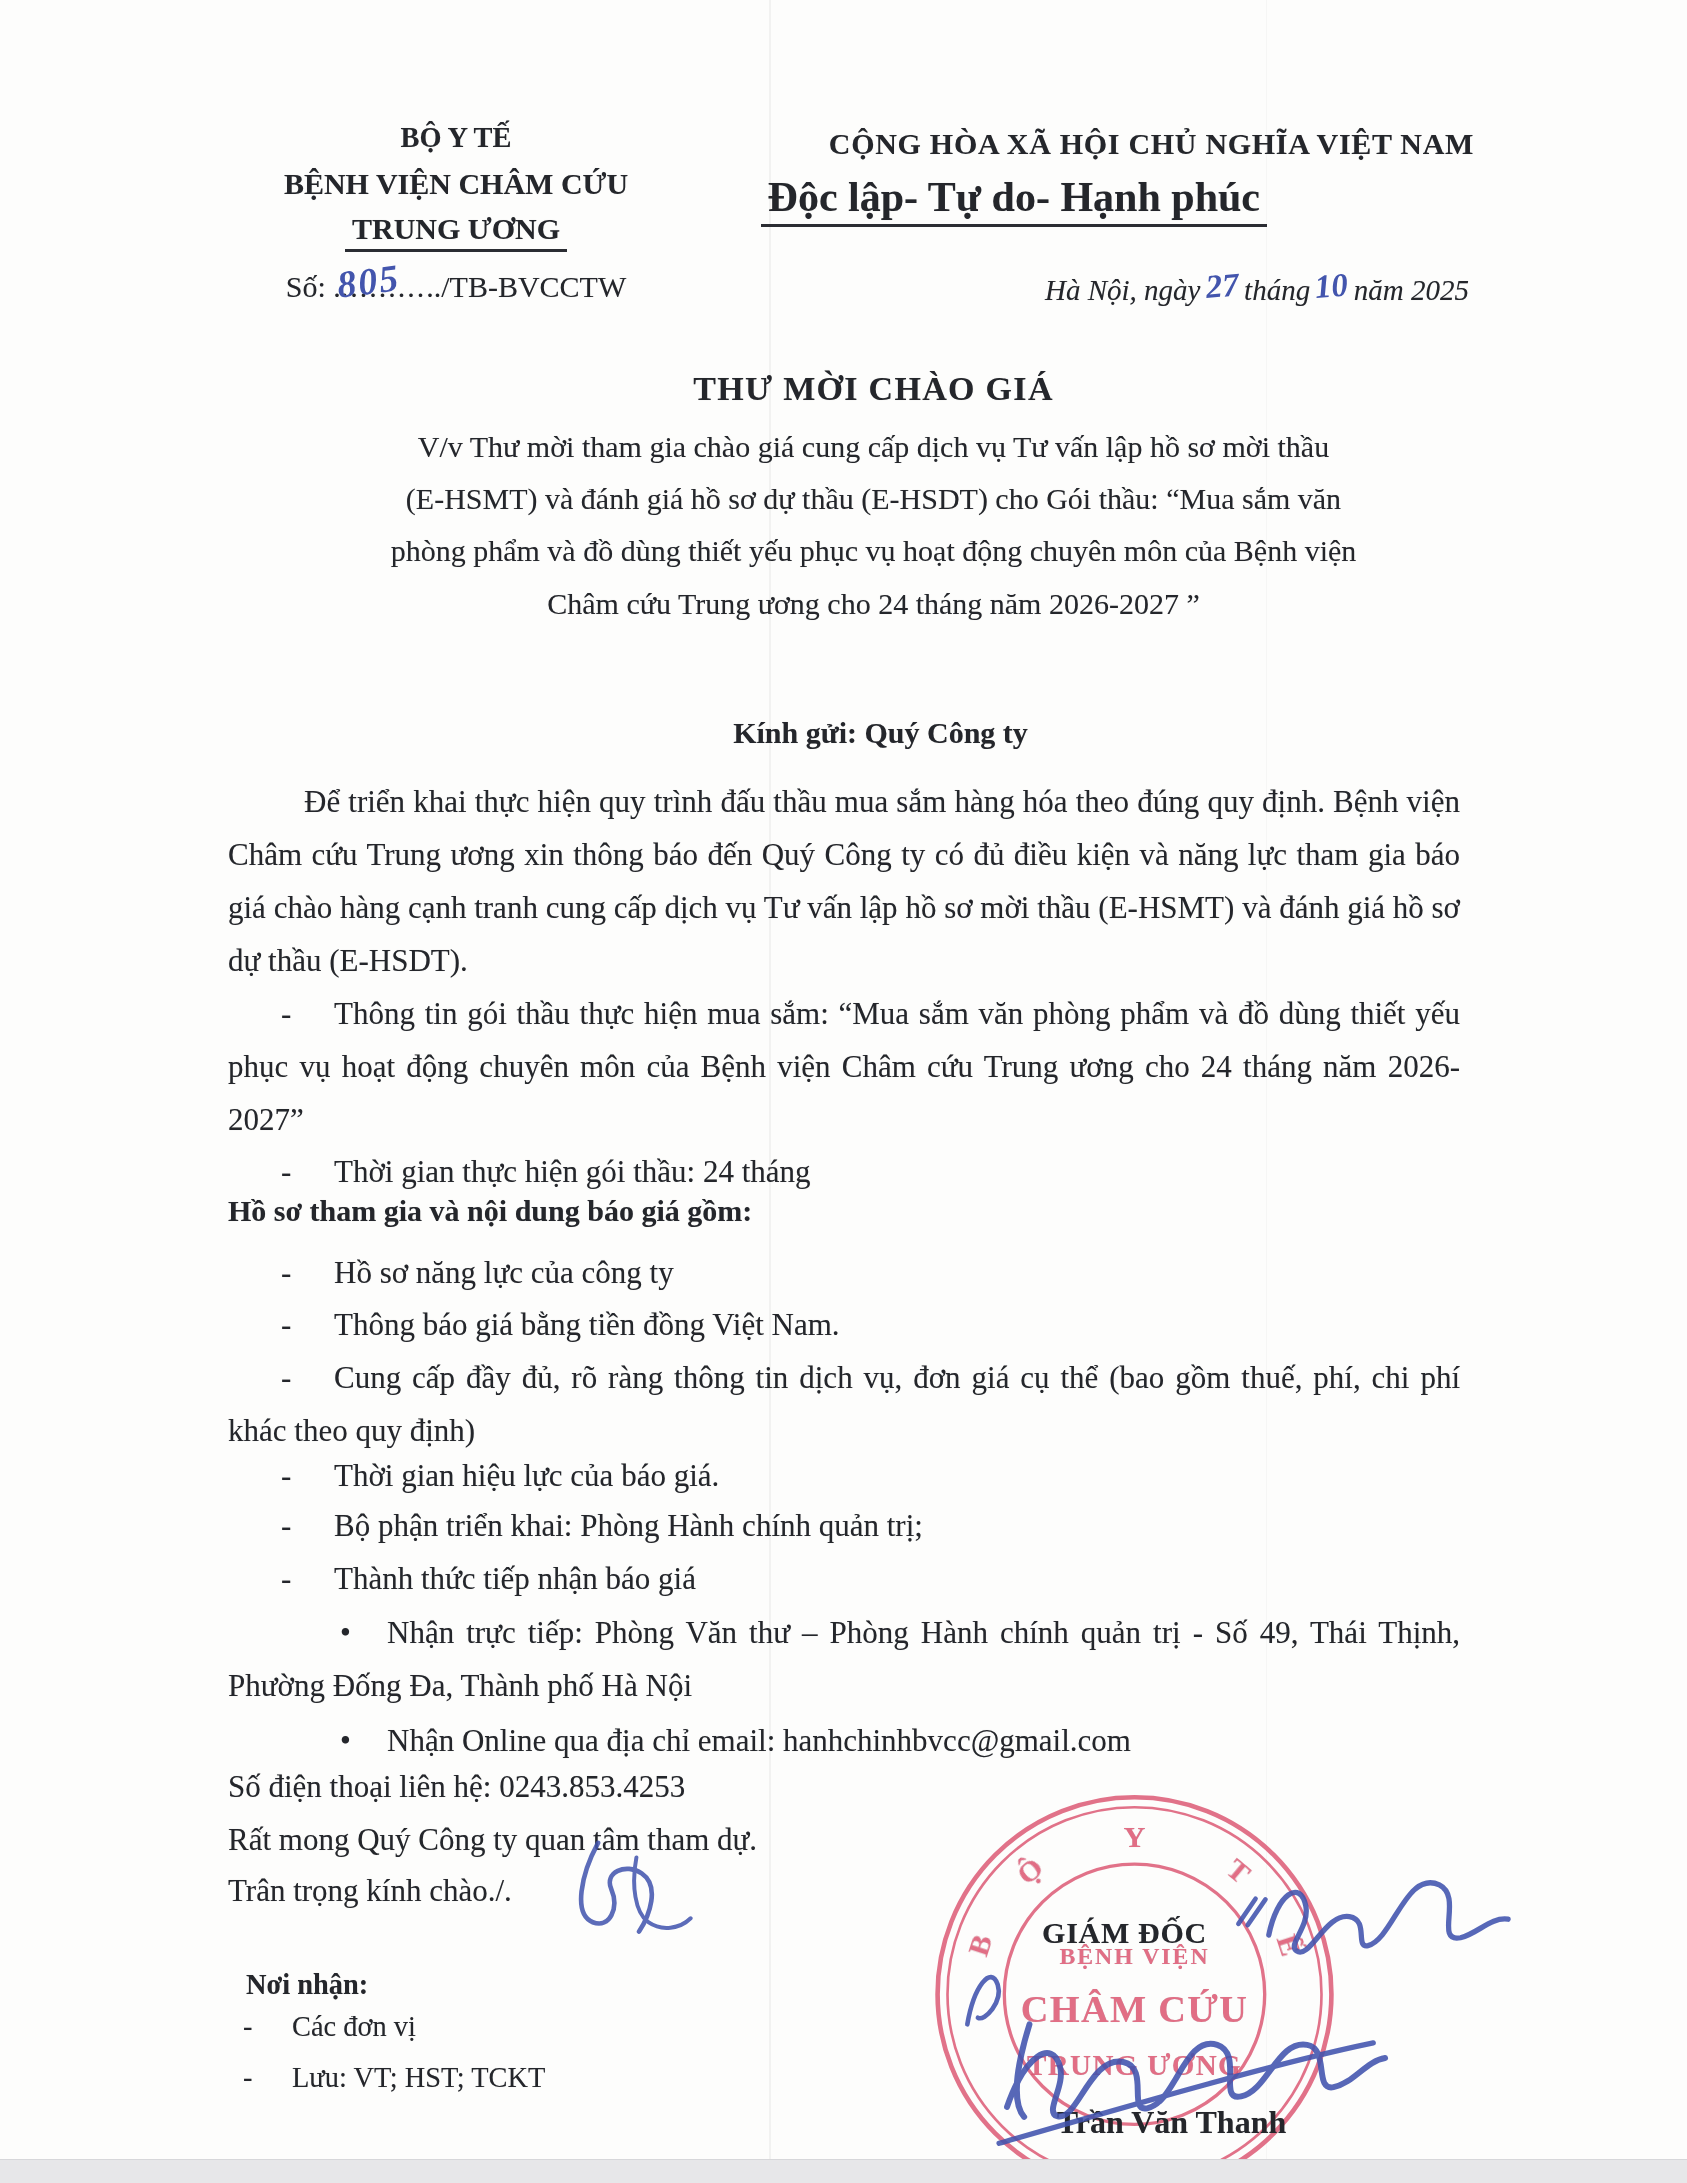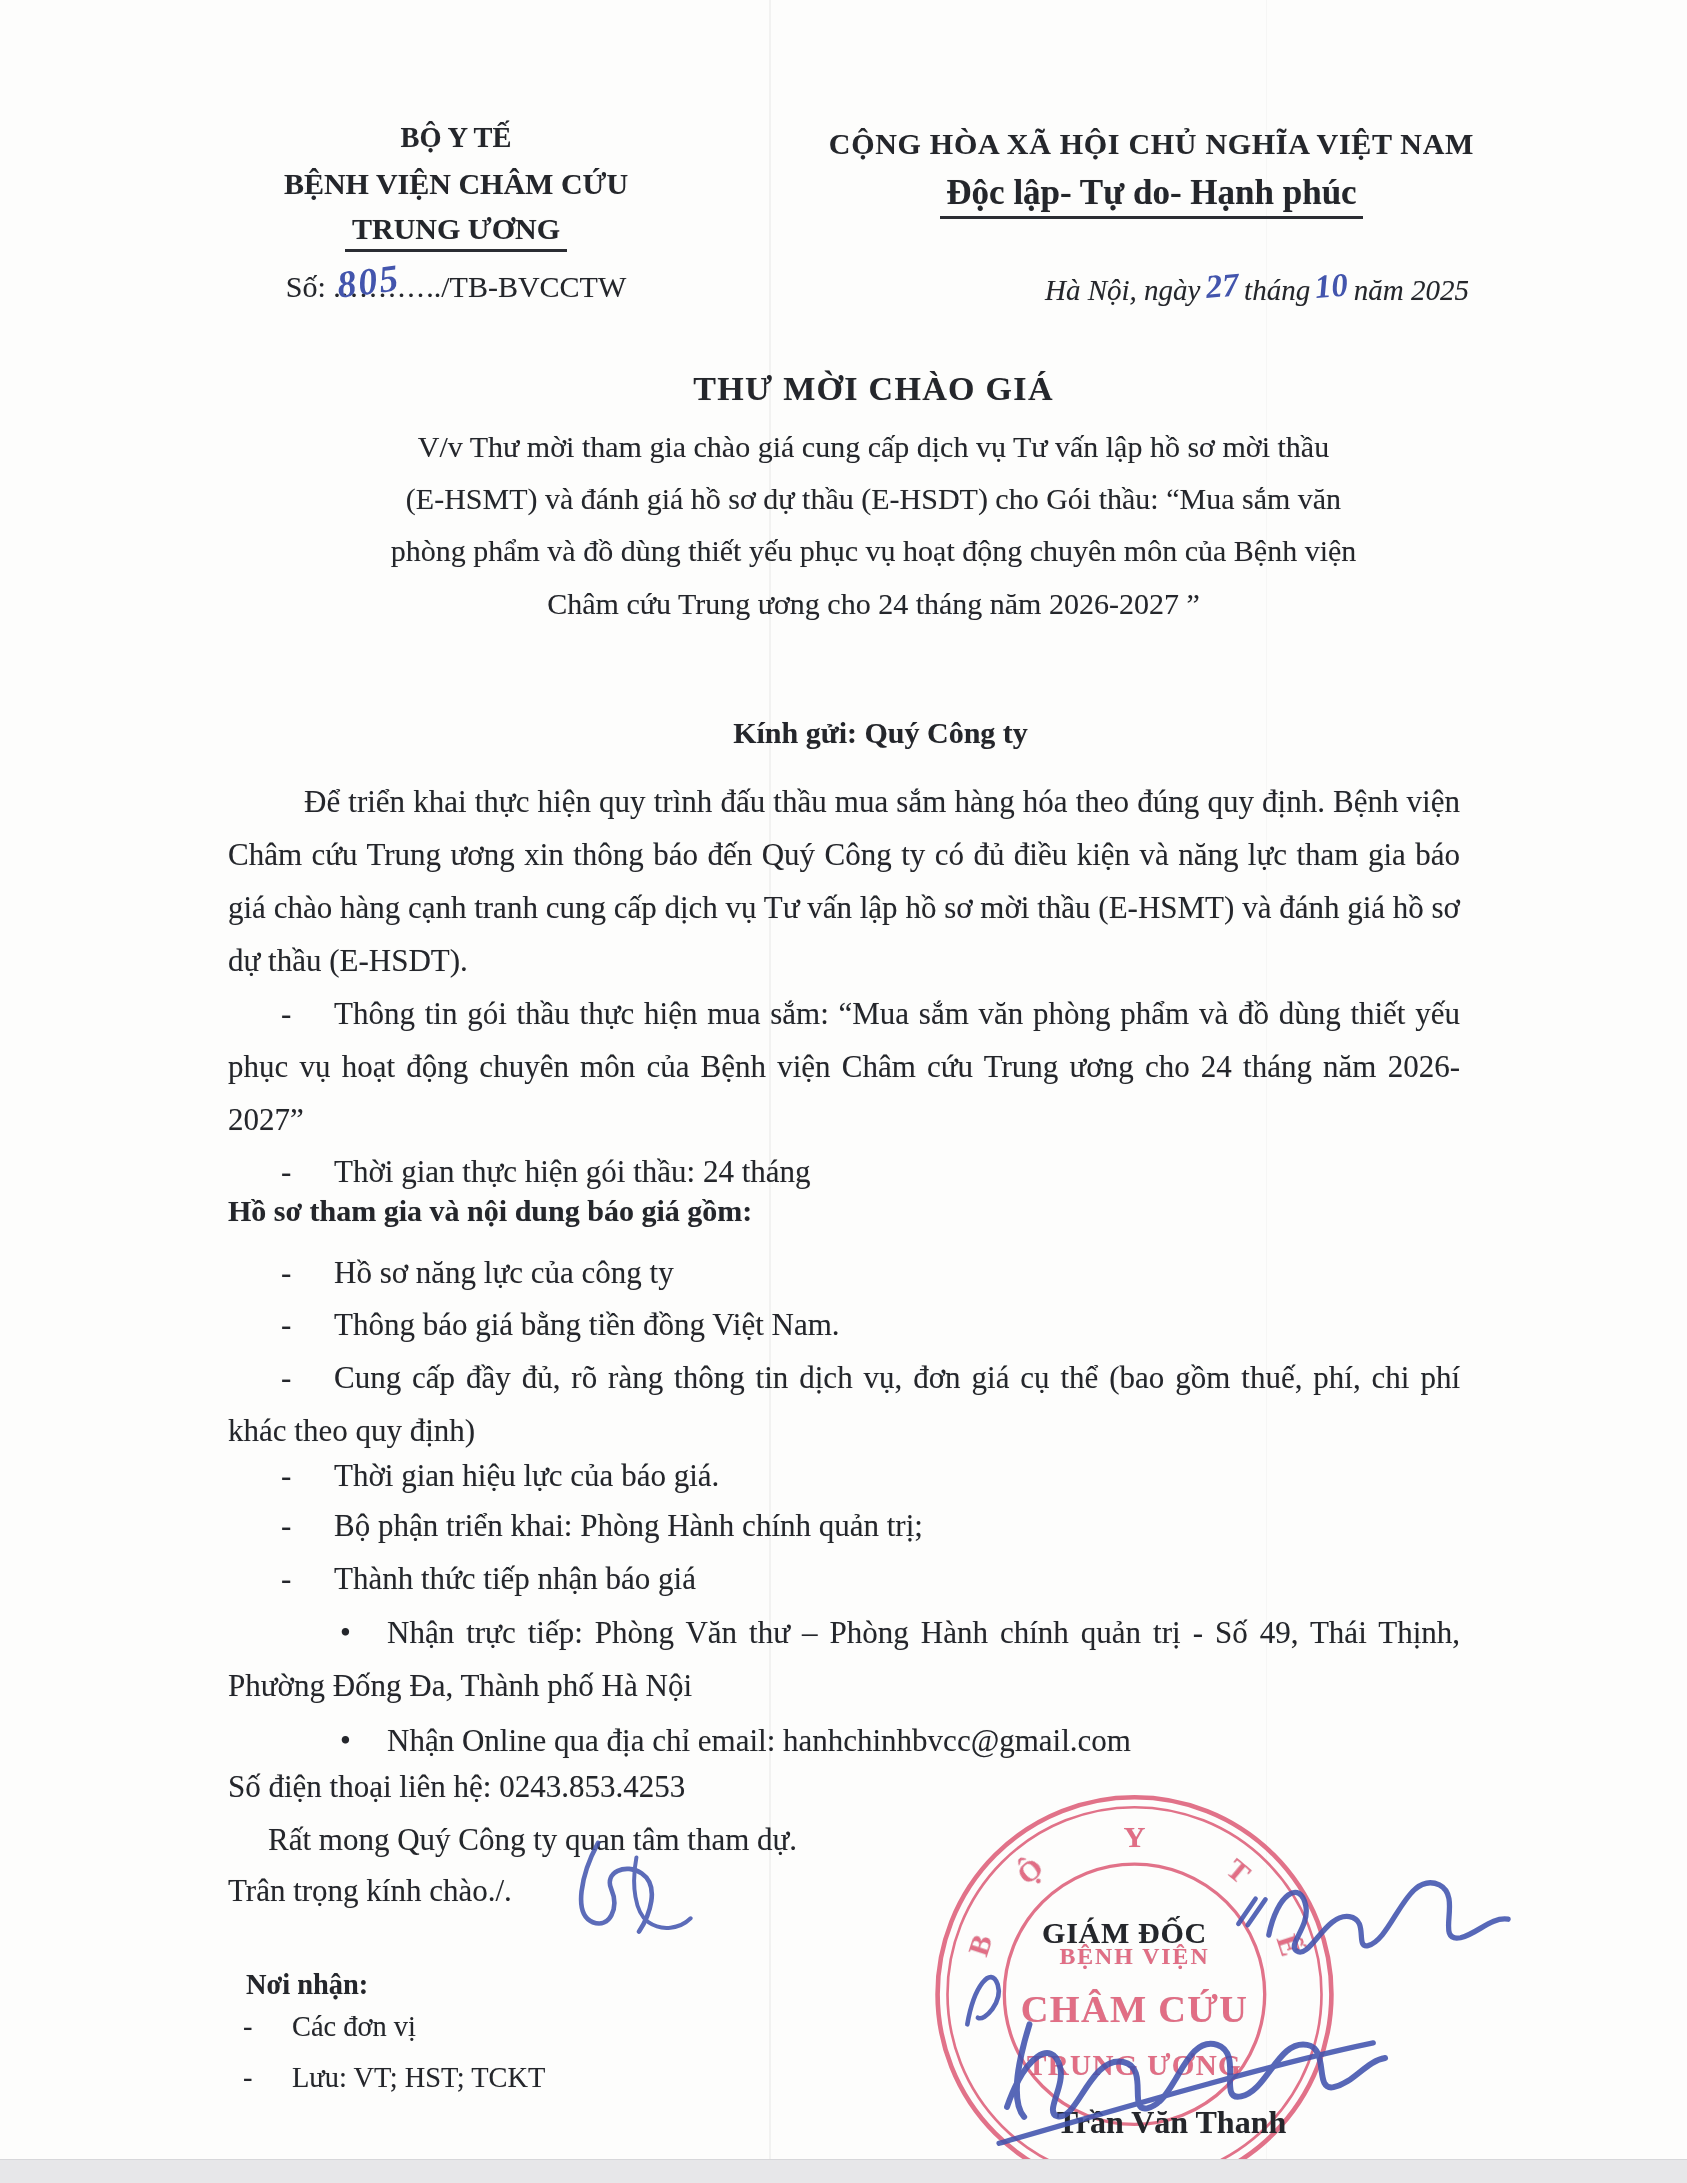--- a/index.html
+++ b/index.html
@@ -21,39 +21,39 @@
   #hl3 { top:212px; font-size:30px; }
   .u  { display:inline-block; border-bottom:3.3px solid #2b2d33; padding:0 6.6px 3.3px 6.6px; }
   #so-line { position:absolute; top:270px; left:198px; width:516px; text-align:center; font-size:30px; }
   .dots-wrap { position:relative; display:inline-block; }
   .dots { letter-spacing:2px; }
   .hand { color:#4355ad; font-style:italic; font-weight:700; text-shadow:none; }
   .hand-num { position:absolute; left:-4px; top:-10.6px; font-size:38px; transform:rotate(-7deg); letter-spacing:2px; }
   .hand-day, .hand-month { display:inline-block; font-size:33px; transform:rotate(-5deg) translateY(-3.3px); margin:0 5.3px; }
 
   #hr1 { position:absolute; top:127px; left:761px; width:781px; text-align:center; font-weight:700; font-size:30px; letter-spacing:0.7px; }
-  #hr2 { position:absolute; top:173px; left:761px; width:781px; text-align:center; font-weight:700; font-size:35px; }
+  #hr2 { position:absolute; top:173px; left:761px; width:781px; text-align:left; font-weight:700; font-size:42px; }
   #date-line { position:absolute; top:271px; left:966px; width:582px; text-align:center; font-style:italic; font-size:29px; }
 
   #title { position:absolute; top:370px; left:258px; width:1231px; text-align:center; font-weight:700; font-size:34px; letter-spacing:1.3px; }
   .subj { position:absolute; left:258px; width:1231px; text-align:center; font-size:30px; }
   #subj1 { top:430px; } #subj2 { top:482px; } #subj3 { top:534px; } #subj4 { top:587px;font-family:Liberation Serif, serif; }
 
   #salutation { position:absolute; top:680px; left:265px; width:1231px; text-align:center; font-weight:700; font-size:30px;margin-top:36px; }
 
   .body-block { position:absolute; left:228px; width:1232px; font-size:31px; line-height:53px; text-align:justify; }
   #intro { top:775px; text-indent:76px; }
   .mk  { display:inline-block; width:106px; padding-left:53px; }
   .mkb { display:inline-block; width:159px; padding-left:112px; }
   #info1 { top:987px; } #info2 { top:1145px; }
   #dossier-heading { position:absolute; top:1194px; left:228px; font-weight:700; font-size:30px; }
   #ds1 { top:1246px; } #ds2 { top:1298px; } #ds3 { top:1351px; }
   #ds4 { top:1449px; } #ds5 { top:1499px; } #ds6 { top:1552px; }
   #bm1 { top:1606px; } #bm2 { top:1714px; }
-  #phone    { top:1760px; } #closing1 { top:1813px;margin-left:40px; } #closing2 { top:1864px; }
+  #phone    { top:1760px; } #closing1 { top:1813px; } #closing2 { top:1864px; }
 
   #giamdoc { position:absolute; top:1916px; left:906px; width:437px; text-align:center; font-weight:700; font-size:30px; letter-spacing:0.7px; z-index:6; }
   #noinhan { position:absolute; top:1969px; left:246px; font-weight:700; font-size:28.4px; }
   .ritem { position:absolute; left:243px; font-size:28.4px; }
   .mkr { display:inline-block; width:49px; }
   #rc1 { top:2011px; } #rc2 { top:2062px; }
   #signame { position:absolute; top:2104px; left:953px; width:437px; text-align:center; font-weight:700; font-size:32px; z-index:6; }
 
   #stamp { position:absolute; left:916px; top:1794px; z-index:4; }
   #stamp text { font-family:"Liberation Serif","DejaVu Serif",serif; fill:#dc5470; }

